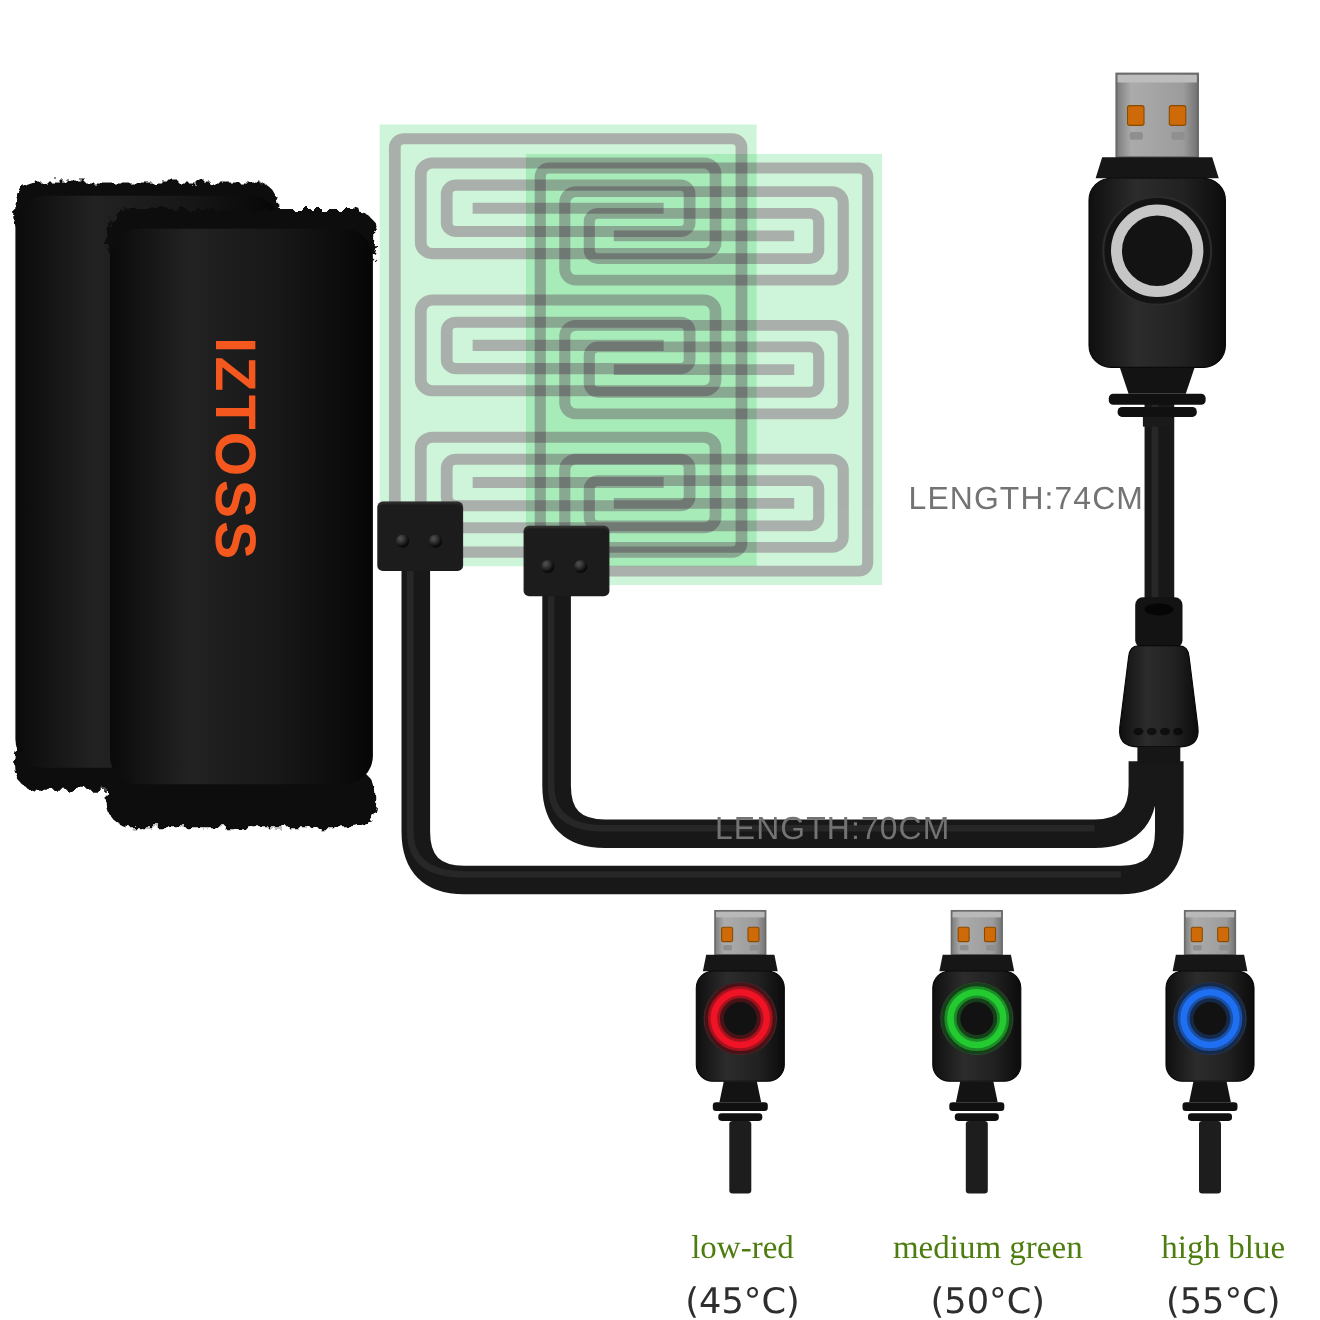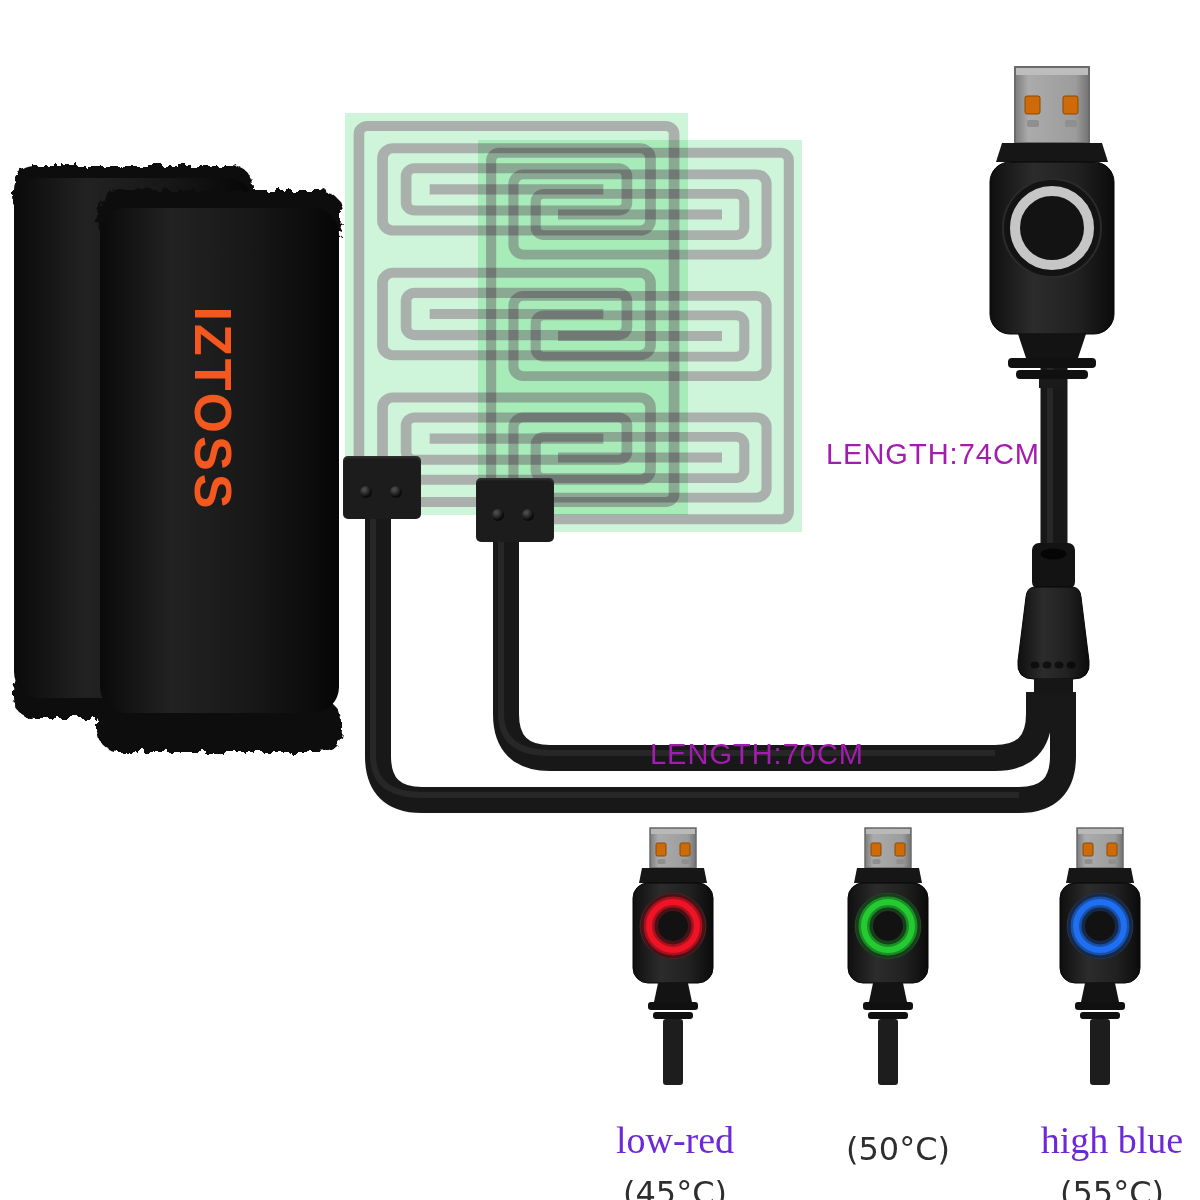--- a/index.html
+++ b/index.html
@@ -1,23 +1,23 @@
 <!DOCTYPE html>
 <html><head>
 <meta charset="utf-8">
 <style>
   html,body{margin:0;padding:0;background:#ffffff;}
   .canvas{position:relative;width:1200px;height:1200px;background:#ffffff;overflow:hidden;
           font-family:"Liberation Sans",sans-serif;}
   .abs{position:absolute;}
   .pad{position:absolute;mix-blend-mode:multiply;}
   .length-label{position:absolute;font-family:"Liberation Sans",sans-serif;
-                font-size:29px;font-weight:500;color:#a21caf;letter-spacing:1px;}
+                font-size:29px;font-weight:500;color:#737373;letter-spacing:1px;}
   .mode-label{position:absolute;width:230px;text-align:center;}
-  .mode-name{font-family:"Liberation Serif","DejaVu Serif",serif;font-size:38px;color:#6d28d9;}
+  .mode-name{font-family:"Liberation Serif","DejaVu Serif",serif;font-size:30px;color:#4d7c0f;}
   .mode-temp{font-family:"DejaVu Sans",sans-serif;font-size:32px;color:#2e2e2e;margin-top:12px;}
   .pad-block{position:absolute;background:#1c1c1c;border-radius:5px;box-shadow:inset 0 2px 2px rgba(90,90,90,.35);}
   .pad-block .dot{position:absolute;width:12px;height:12px;border-radius:50%;
       background:radial-gradient(circle at 35% 30%, #4a4a4a 10%, #0a0a0a 65%);}
   svg{display:block;}
 </style>
 </head>
 <body>
 
 <div class="canvas">
@@ -202,20 +202,21 @@
     <rect x="30" y="180" width="50" height="8" rx="3" fill="#101010"></rect>
     <rect x="35" y="190" width="40" height="7" rx="3" fill="#101010"></rect>
     <rect x="45" y="197" width="20" height="66" rx="3" fill="#1d1d1d"></rect>
   </svg>
 
   <div class="mode-label" style="left:560px;top:1118px">
     <div class="mode-name">low-red</div>
     <div class="mode-temp">(45°C)</div>
   </div>
   <div class="mode-label" style="left:783px;top:1118px">
+    <div class="mode-name">medium green</div>
     <div class="mode-temp">(50°C)</div>
   </div>
   <div class="mode-label" style="left:997px;top:1118px">
     <div class="mode-name">high blue</div>
     <div class="mode-temp">(55°C)</div>
   </div>
 
 </div>
 
 </body></html>

